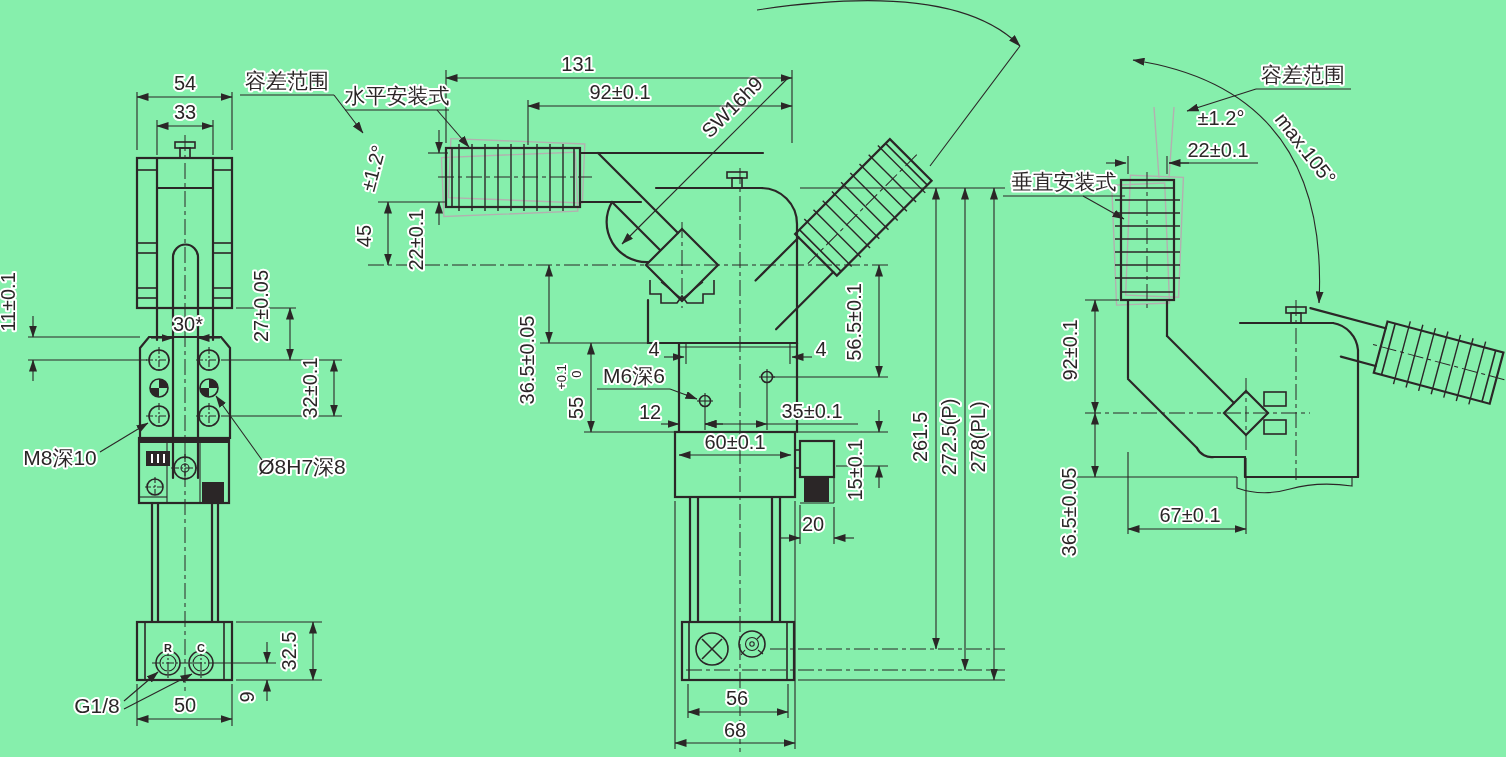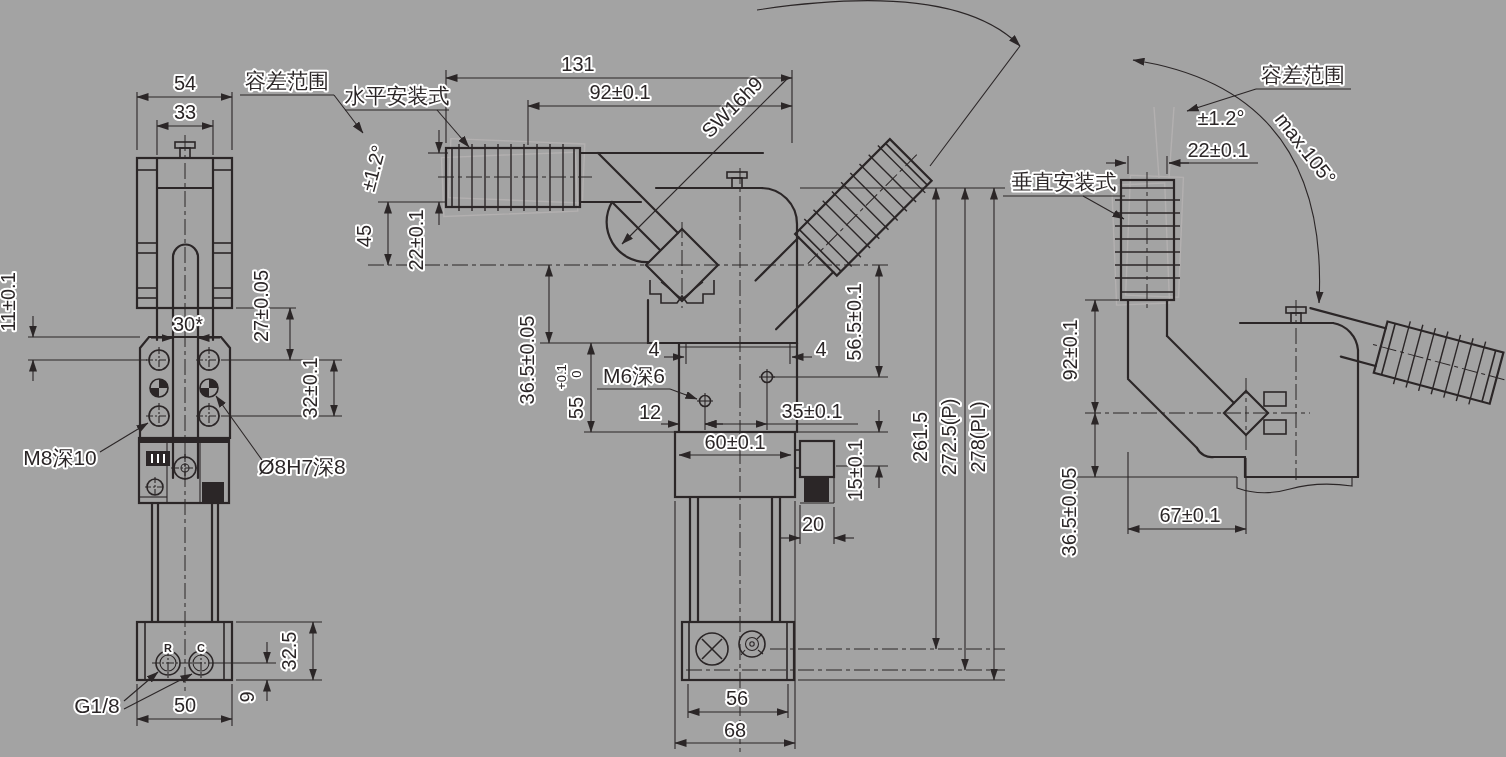--- a/index.html
+++ b/index.html
@@ -1,16 +1,16 @@
 <!DOCTYPE html>
 <html><head>
 <meta charset="utf-8">
 <style>
   html,body { margin:0; padding:0; background:#ffffff; }
-  .stage { position:relative; width:1506px; height:757px; background:#a3a3a3; overflow:hidden; }
+  .stage { position:relative; width:1506px; height:757px; background:#86efac; overflow:hidden; }
   svg { display:block; }
   svg text {
     font-family:"Liberation Sans","DejaVu Sans",sans-serif;
     font-size:20px;
     fill:#2b2627;
     paint-order:stroke;
     stroke:#ffffff;
     stroke-width:4px;
     stroke-linejoin:round;
     text-anchor:middle;

